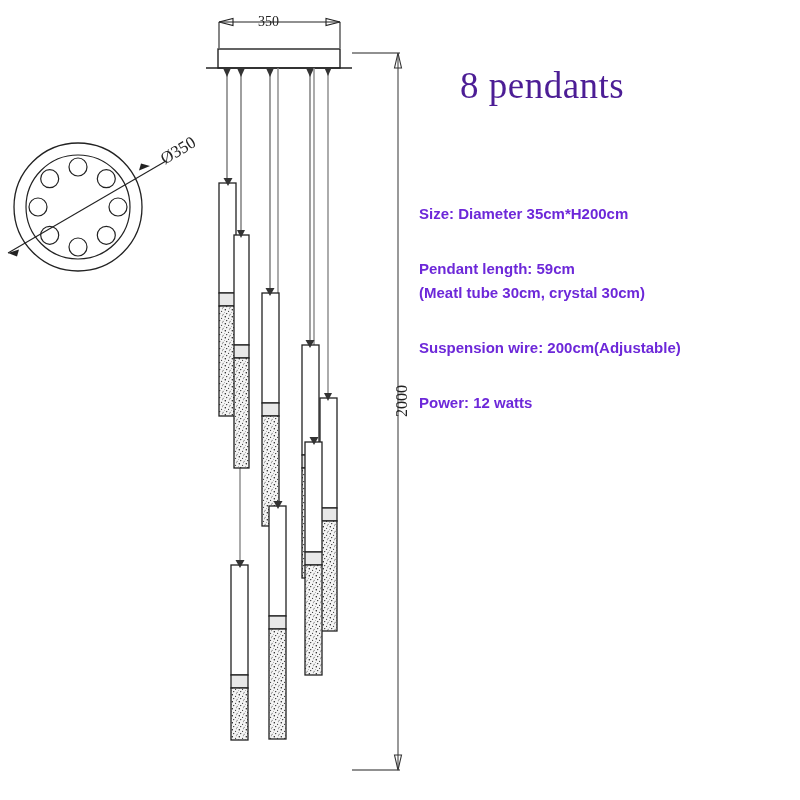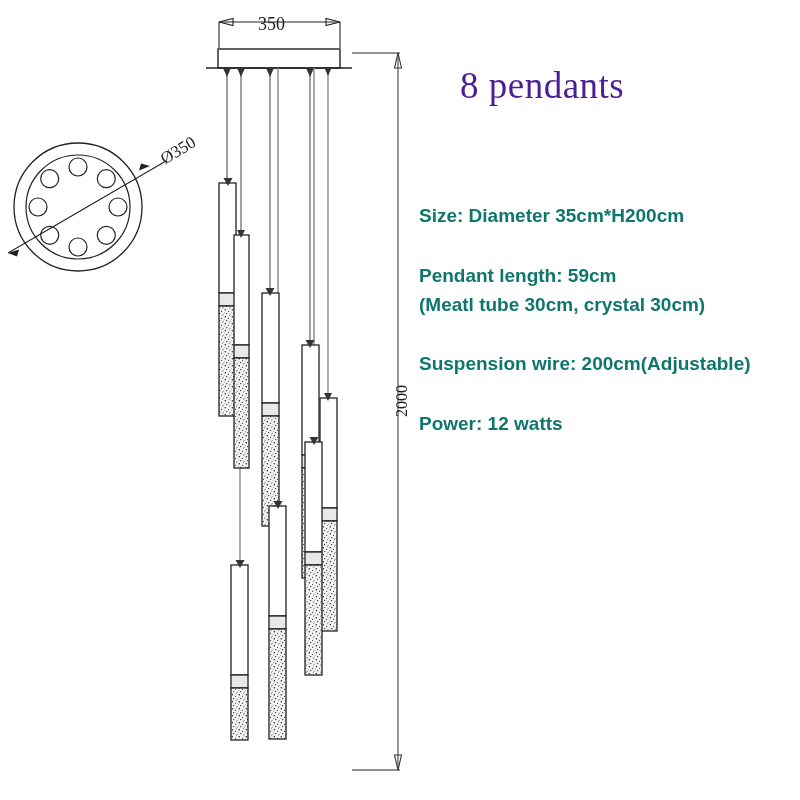--- a/index.html
+++ b/index.html
@@ -23,23 +23,23 @@
     height: 800px;
   }
   .spec-block {
     position: absolute;
     left: 419px;
     top: 205px;
     width: 380px;
   }
   .spec-line {
     font-family: "Liberation Sans", sans-serif;
-    font-size: 19px;
+    font-size: 15px;
     font-weight: bold;
-    color: #0f766e;
+    color: #6d28d9;
     line-height: 1.2;
     white-space: nowrap;
     margin-bottom: 37px;
   }
   .spec-line.sub {
     margin-top: -31px;
     margin-bottom: 37px;
   }
   .title {
     position: absolute;
@@ -53,21 +53,21 @@
   }
   .dim-label {
     position: absolute;
     font-family: "Liberation Serif", serif;
     color: #222222;
     white-space: nowrap;
   }
   #dim-350-label {
     left: 258px;
     top: 14px;
-    font-size: 18px;
+    font-size: 14px;
   }
   #dim-2000-label {
     left: 386px;
     top: 392px;
     font-size: 16px;
     transform: rotate(-90deg);
     transform-origin: center center;
   }
   #dim-d350-label {
     left: 157px;

